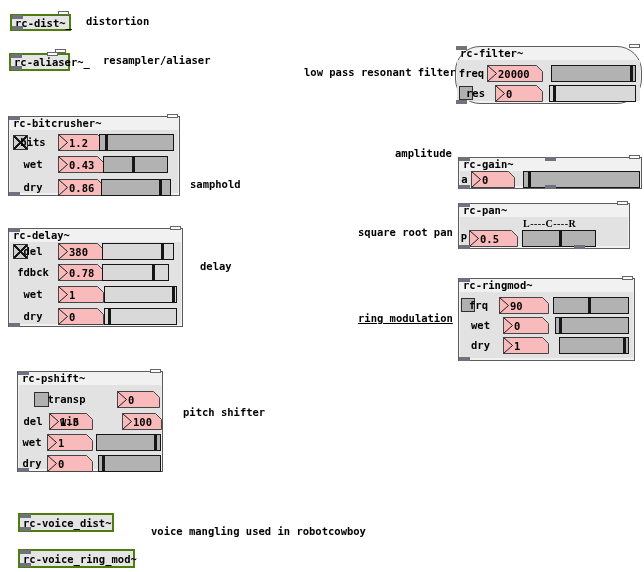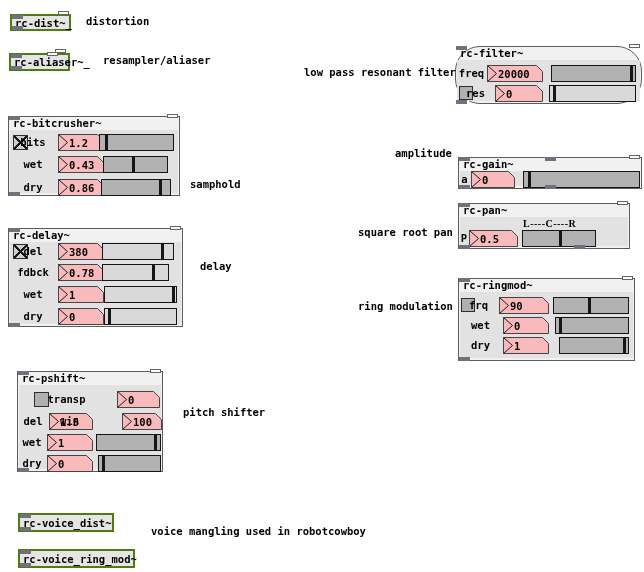--- a/index.html
+++ b/index.html
@@ -277,15 +277,15 @@
       <div class="iolet signal" style="width: 11px; height: 4px; left: 0px; bottom: -1px;"></div>
     </div>
     <div class="comment" style="left: 86px; top: 15px;">distortion</div>
     <div class="comment" style="left: 103px; top: 54px;">resampler/aliaser</div>
     <div class="comment" style="left: 190px; top: 142px; margin-top: 36px;">samphold</div>
     <div class="comment" style="left: 200px; top: 260px;">delay</div>
     <div class="comment" style="left: 183px; top: 406px;">pitch shifter</div>
     <div class="comment" style="left: 304px; top: 66px;">low pass resonant filter</div>
     <div class="comment" style="left: 395px; top: 147px;">amplitude</div>
     <div class="comment" style="left: 358px; top: 226px;">square root pan</div>
-    <div class="comment" style="left: 358px; top: 300px;">ring modulation</div>
+    <div class="comment" style="left: 358px; top: 312px; text-decoration: underline;">ring modulation</div>
     <div class="comment" style="left: 151px; top: 525px;">voice mangling used in robotcowboy</div>
   </div>
 
 </body></html>

